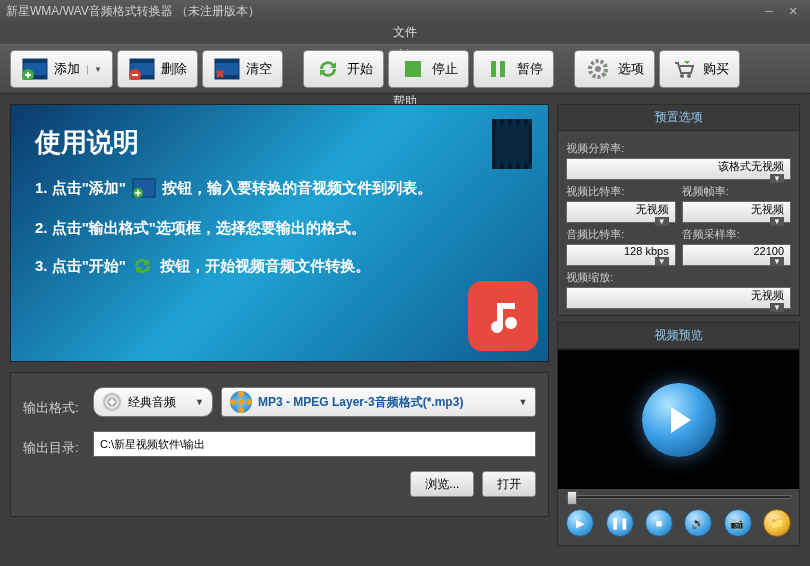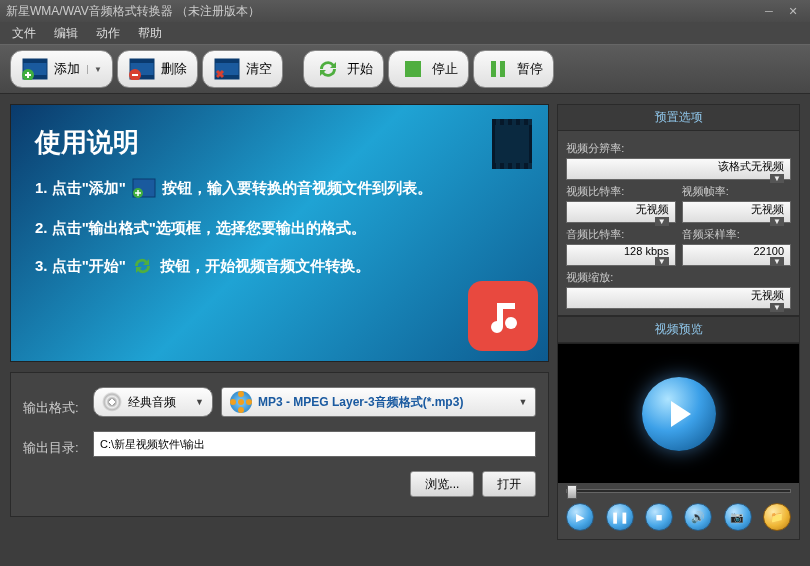--- a/index.html
+++ b/index.html
@@ -2,26 +2,26 @@
 <html><head>
 <meta charset="utf-8">
 <style>
 * { box-sizing: border-box; margin: 0; padding: 0; font-family: "Microsoft YaHei", sans-serif; }
 body { width: 810px; height: 566px; background: #3d3d3d; overflow: hidden; }
 
 .titlebar { height: 22px; background: linear-gradient(#5a5a5a,#4a4a4a); display: flex; align-items: center; padding: 0 6px; font-size: 12px; color: #ccc; }
 .titlebar .spacer { flex: 1; }
 .win-btn { width: 22px; height: 14px; margin-left: 2px; display: inline-flex; align-items: center; justify-content: center; color: #bbb; font-size: 11px; cursor: pointer; }
 
-.menubar { height: 22px; background: #474747; display: flex; align-items: center; padding: 0 4px; font-size: 12px; color: #ddd; gap: 2px; }
+.menubar { height: 22px; background: #474747; display: flex; align-items: center; padding: 0 4px; font-size: 12px; color: #ddd; gap: 2px; flex-direction: column; }
 .menubar span { padding: 2px 8px; cursor: pointer; }
 
 .toolbar { height: 50px; background: linear-gradient(#5c5c5c,#474747); display: flex; align-items: center; padding: 0 10px; border-top: 1px solid #666; border-bottom: 1px solid #2a2a2a; }
 .tool-group { display: flex; gap: 4px; }
-.tool-btn { height: 38px; background: linear-gradient(#fafafa,#e0e0e0); border: 1px solid #888; border-radius: 12px; display: flex; align-items: center; padding: 0 10px; gap: 5px; font-size: 13px; cursor: pointer; }
+.tool-btn { height: 38px; background: linear-gradient(#fafafa,#e0e0e0); border: 1px solid #888; border-radius: 4px; display: flex; align-items: center; padding: 0 10px; gap: 5px; font-size: 13px; cursor: pointer; }
 .tool-btn .drop { border-left: 1px solid #aaa; padding-left: 6px; margin-left: 2px; font-size: 8px; color: #555; }
 .sep { width: 20px; }
 .icon-box { width: 28px; height: 24px; display: flex; align-items: center; justify-content: center; }
 
 .body-area { display: flex; padding: 10px; gap: 8px; height: 470px; }
 
 .left-col { width: 560px; display: flex; flex-direction: column; gap: 10px; }
 
 .banner { height: 258px; background: linear-gradient(135deg,#0a3a6b,#1fa3d4,#0d5a8f); border: 1px solid #222; position: relative; padding: 20px 24px; color: #fff; overflow: hidden; }
 .banner h2 { font-size: 26px; font-weight: bold; margin-bottom: 18px; }
@@ -34,21 +34,21 @@
 
 .output-panel { background: #444; border: 1px solid #2a2a2a; padding: 14px 12px; height: 145px; }
 .out-row { display: flex; align-items: flex-end; gap: 8px; margin-bottom: 14px; }
 .out-label { color: #ccc; font-size: 13px; width: 62px; }
 .combo { flex: 1; height: 30px; background: linear-gradient(#fdfdfd,#e6e6e6); border: 1px solid #777; border-radius: 3px; display: flex; align-items: center; padding: 0 8px; font-size: 12px; cursor: pointer; position: relative; }
 .combo.small { flex: 0 0 120px; border-radius: 10px; }
 .combo .arrow { margin-left: auto; font-size: 9px; color: #444; }
 .text-input { flex: 1; height: 26px; background: #fff; border: 1px solid #666; padding: 0 6px; font-size: 11px; }
 .small-btn { height: 26px; padding: 0 14px; background: linear-gradient(#f6f6f6,#d8d8d8); border: 1px solid #888; border-radius: 3px; font-size: 12px; cursor: pointer; }
 
-.right-col { width: 252px; display: flex; flex-direction: column; }
+.right-col { width: 252px; display: flex; flex-direction: column; gap: 6px; }
 .panel { background: #444; border: 1px solid #2a2a2a; }
 .panel-title { text-align: center; color: #8fc5e8; font-size: 12px; padding: 4px 0; background: #3a3a3a; border-bottom: 1px solid #2a2a2a; }
 .preset-body { padding: 6px 8px; }
 .preset-label { color: #ccc; font-size: 11px; margin: 4px 0 2px; }
 .preset-row2 { display: flex; gap: 6px; }
 .preset-row2 > div { flex: 1; }
 .select { height: 22px; background: linear-gradient(#fafafa,#dedede); border: 1px solid #666; font-size: 11px; display: flex; align-items: flex-end; padding: 0 6px; cursor: pointer; flex-direction: column; }
 .select .arrow { margin-left: auto; font-size: 8px; background: #555; color: #eee; width: 14px; height: 14px; display: flex; align-items: center; justify-content: center; }
 
 .preview-body { height: 140px; background: #000; display: flex; align-items: center; justify-content: center; border-top: 1px solid #222; }
@@ -145,20 +145,43 @@
       <span class="icon-box">
           <svg width="20" height="20">
             <rect x="3" y="2" width="5" height="16" fill="#4fae3f"></rect>
             <rect x="12" y="2" width="5" height="16" fill="#4fae3f"></rect>
           </svg>
         </span>
       <span>暂停</span>
     </div>
   </div>
   <div class="sep"></div>
+  <div class="tool-group">
+    <div class="tool-btn">
+      <span class="icon-box">
+          <svg width="24" height="22">
+            <circle cx="11" cy="11" r="8" fill="none" stroke="#888" stroke-width="4" stroke-dasharray="3 2"></circle>
+            <circle cx="11" cy="11" r="3" fill="#888"></circle>
+            <path d="M16 16l4 2-2-4" fill="#4fae3f"></path>
+          </svg>
+        </span>
+      <span>选项</span>
+    </div>
+    <div class="tool-btn">
+      <span class="icon-box">
+          <svg width="24" height="22">
+            <path d="M3 5h3l3 10h10l2-7H8" fill="none" stroke="#666" stroke-width="2"></path>
+            <circle cx="10" cy="18" r="2" fill="#666"></circle>
+            <circle cx="17" cy="18" r="2" fill="#666"></circle>
+            <path d="M12 3l3 3 3-3" fill="#4fae3f"></path>
+          </svg>
+        </span>
+      <span>购买</span>
+    </div>
+  </div>
 </div>
 
 <div class="body-area">
   <div class="left-col">
     <div class="banner">
       <div class="film-strip"></div>
       <h2>使用说明</h2>
       <p>
         <span>1. 点击"添加"</span>
         <span class="inline-icon"><svg width="24" height="20">

